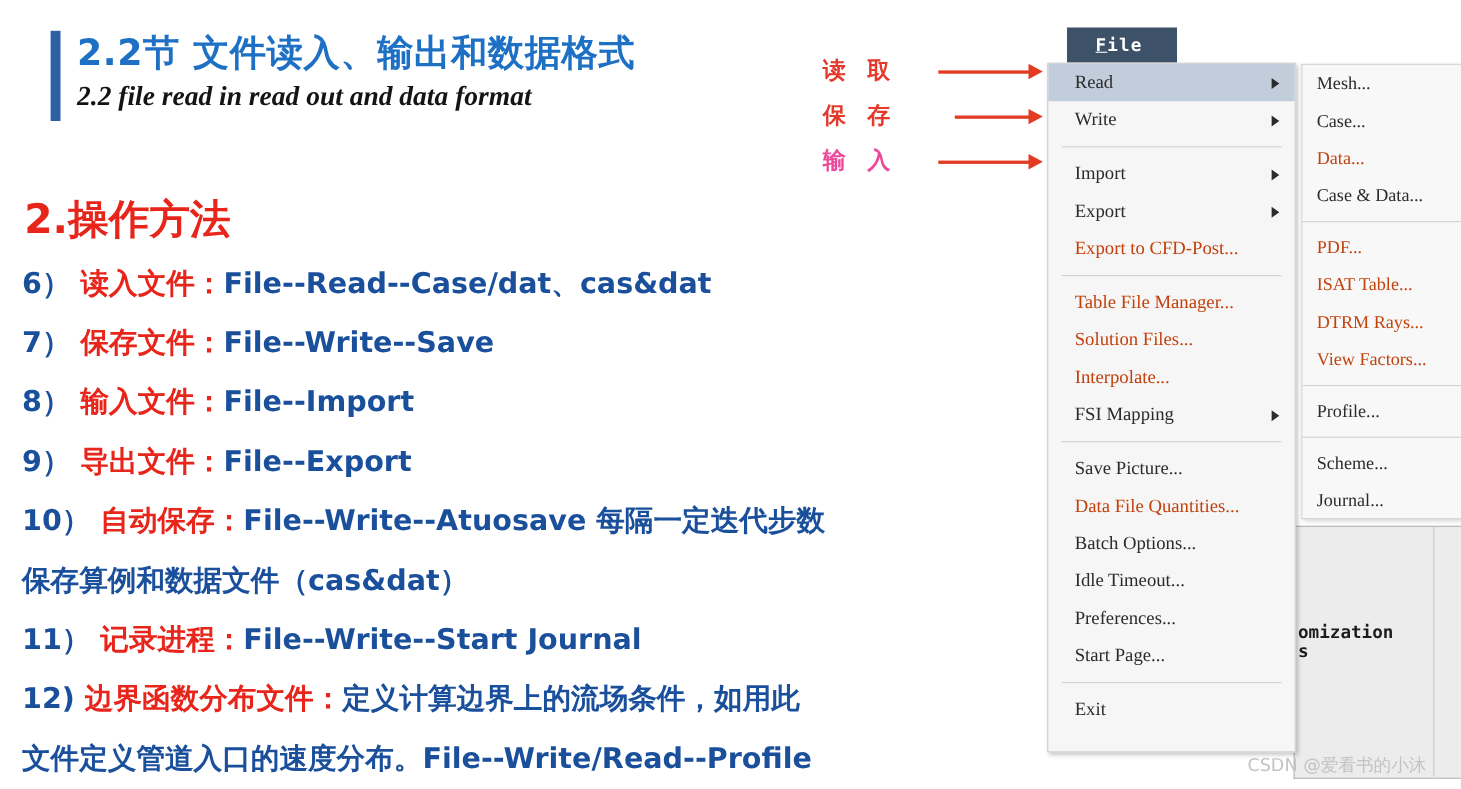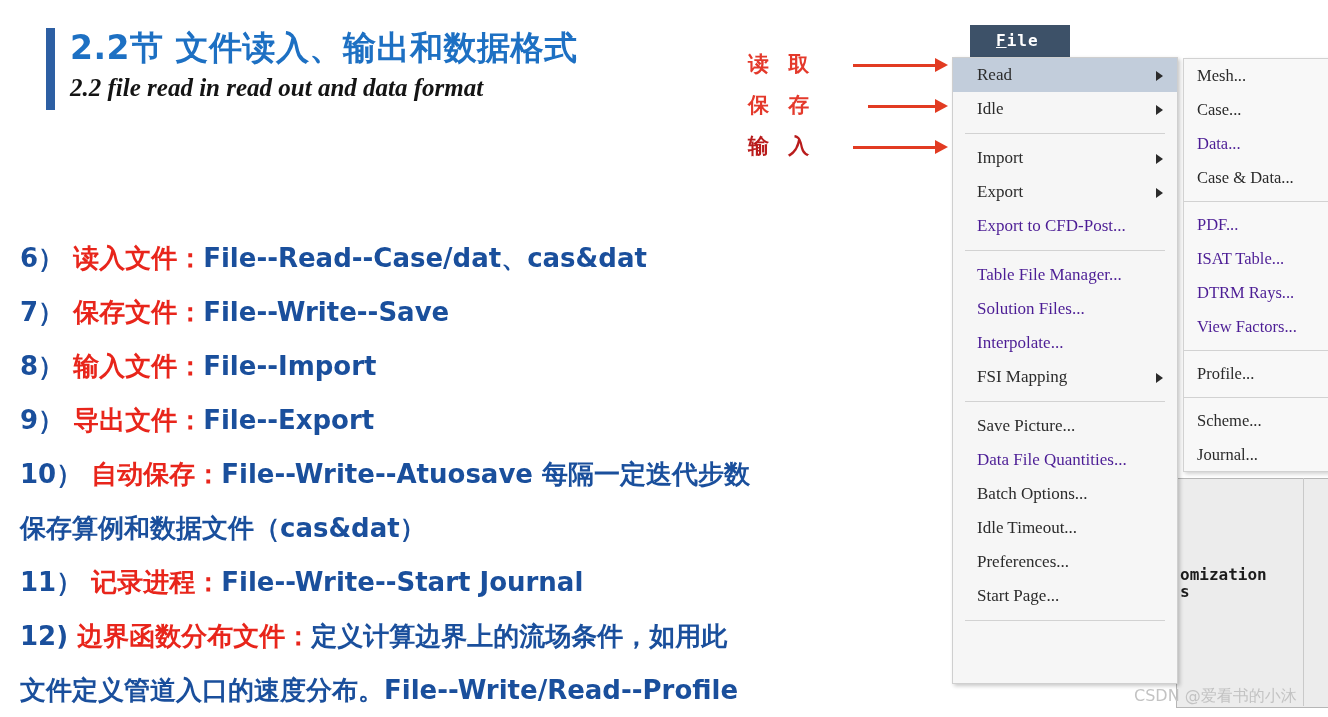--- a/index.html
+++ b/index.html
@@ -121,21 +121,21 @@
     box-shadow:2px 2px 4px rgba(0,0,0,.18);
   }
   .mi{
     position:relative;height:34px;line-height:34px;
     font-size:17px;color:#2b2b2b;
     padding-left:24px;
     white-space:nowrap;
     font-family:Liberation Serif, serif;
   }
   #sub-menu .mi{padding-left:13px;font-size:16.5px;}
-  .mi.dis{color:#4c1d95;}
+  .mi.dis{color:#c2410c;}
   .mi.hl{background:#c2cddb;}
   .mi .arrow{
     position:absolute;right:14px;top:13px;
     width:0;height:0;
     border-top:5px solid transparent;
     border-bottom:5px solid transparent;
     border-left:7px solid #2b2b2b;
   }
   .sep{height:1px;background:#d2d2d2;margin:7px 12px 7px 12px;}
   #sub-menu .sep{margin:6px 0px 6px 0px;}
@@ -153,20 +153,21 @@
 <body>
 
 <div id="slide">
 
   <div id="title-block">
     <div id="title-bar"></div>
     <div id="title-cn">2.2节 文件读入、输出和数据格式</div>
     <div id="title-en">2.2  file read in read out and data format</div>
   </div>
 
+  <div id="section-heading">2.操作方法</div>
 
   <div id="body-lines">
       <div class="line"><span class="num">6） </span><span class="red">读入文件：</span><span class="blue">File--Read--Case/dat、cas&amp;dat</span></div>
       <div class="line"><span class="num">7） </span><span class="red">保存文件：</span><span class="blue">File--Write--Save</span></div>
       <div class="line"><span class="num">8） </span><span class="red">输入文件：</span><span class="blue">File--Import</span></div>
       <div class="line"><span class="num">9） </span><span class="red">导出文件：</span><span class="blue">File--Export</span></div>
       <div class="line"><span class="num">10） </span><span class="red">自动保存：</span><span class="blue">File--Write--Atuosave 每隔一定迭代步数</span></div>
       <div class="line"><span class="blue">保存算例和数据文件（cas&amp;dat）</span></div>
       <div class="line"><span class="num">11） </span><span class="red">记录进程：</span><span class="blue">File--Write--Start Journal</span></div>
       <div class="line"><span class="num">12) </span><span class="red">边界函数分布文件：</span><span class="blue">定义计算边界上的流场条件，如用此</span></div>
@@ -182,21 +183,21 @@
         </div>
       </div>
       <div class="anno-row" style="top: 41px;">
         <div class="anno-label" style="color: rgb(228, 57, 43);">保 存</div>
         <div class="anno-arrow" style="left: 120px; width: 80px;">
           <div class="shaft" style="width: 68px;"></div>
           <div class="head" style="left: 67px;"></div>
         </div>
       </div>
       <div class="anno-row" style="top: 82px;">
-        <div class="anno-label" style="color: #b91c1c;">输 入</div>
+        <div class="anno-label" style="color: #ec4899;">输 入</div>
         <div class="anno-arrow" style="left: 105px; width: 95px;">
           <div class="shaft" style="width: 83px;"></div>
           <div class="head" style="left: 82px;"></div>
         </div>
       </div>
     </div>
 </div>
 
 <div id="menu-area"></div>
 
@@ -206,38 +207,39 @@
     <div>omization</div>
     <div>s</div>
   </div>
 
 <div id="file-header" style="background: rgb(61, 81, 104);">
   <span><u class="u">F</u><i style="font-style:normal">ile</i></span>
 </div>
 
 <div id="main-menu">
     <div class="mi hl"><span>Read</span><span class="arrow"></span></div>
-    <div class="mi"><span>Idle</span><span class="arrow"></span></div>
+    <div class="mi"><span>Write</span><span class="arrow"></span></div>
     <div class="sep"></div>
     <div class="mi"><span>Import</span><span class="arrow"></span></div>
     <div class="mi"><span>Export</span><span class="arrow"></span></div>
     <div class="mi dis"><span>Export to CFD-Post...</span></div>
     <div class="sep"></div>
     <div class="mi dis"><span>Table File Manager...</span></div>
     <div class="mi dis"><span>Solution Files...</span></div>
     <div class="mi dis"><span>Interpolate...</span></div>
     <div class="mi"><span>FSI Mapping</span><span class="arrow"></span></div>
     <div class="sep"></div>
     <div class="mi"><span>Save Picture...</span></div>
     <div class="mi dis"><span>Data File Quantities...</span></div>
     <div class="mi"><span>Batch Options...</span></div>
     <div class="mi"><span>Idle Timeout...</span></div>
     <div class="mi"><span>Preferences...</span></div>
     <div class="mi"><span>Start Page...</span></div>
     <div class="sep"></div>
+    <div class="mi"><span>Exit</span></div>
   </div>
 <div id="sub-menu">
     <div class="mi"><span>Mesh...</span></div>
     <div class="mi"><span>Case...</span></div>
     <div class="mi dis"><span>Data...</span></div>
     <div class="mi"><span>Case &amp; Data...</span></div>
     <div class="sep"></div>
     <div class="mi dis"><span>PDF...</span></div>
     <div class="mi dis"><span>ISAT Table...</span></div>
     <div class="mi dis"><span>DTRM Rays...</span></div>

